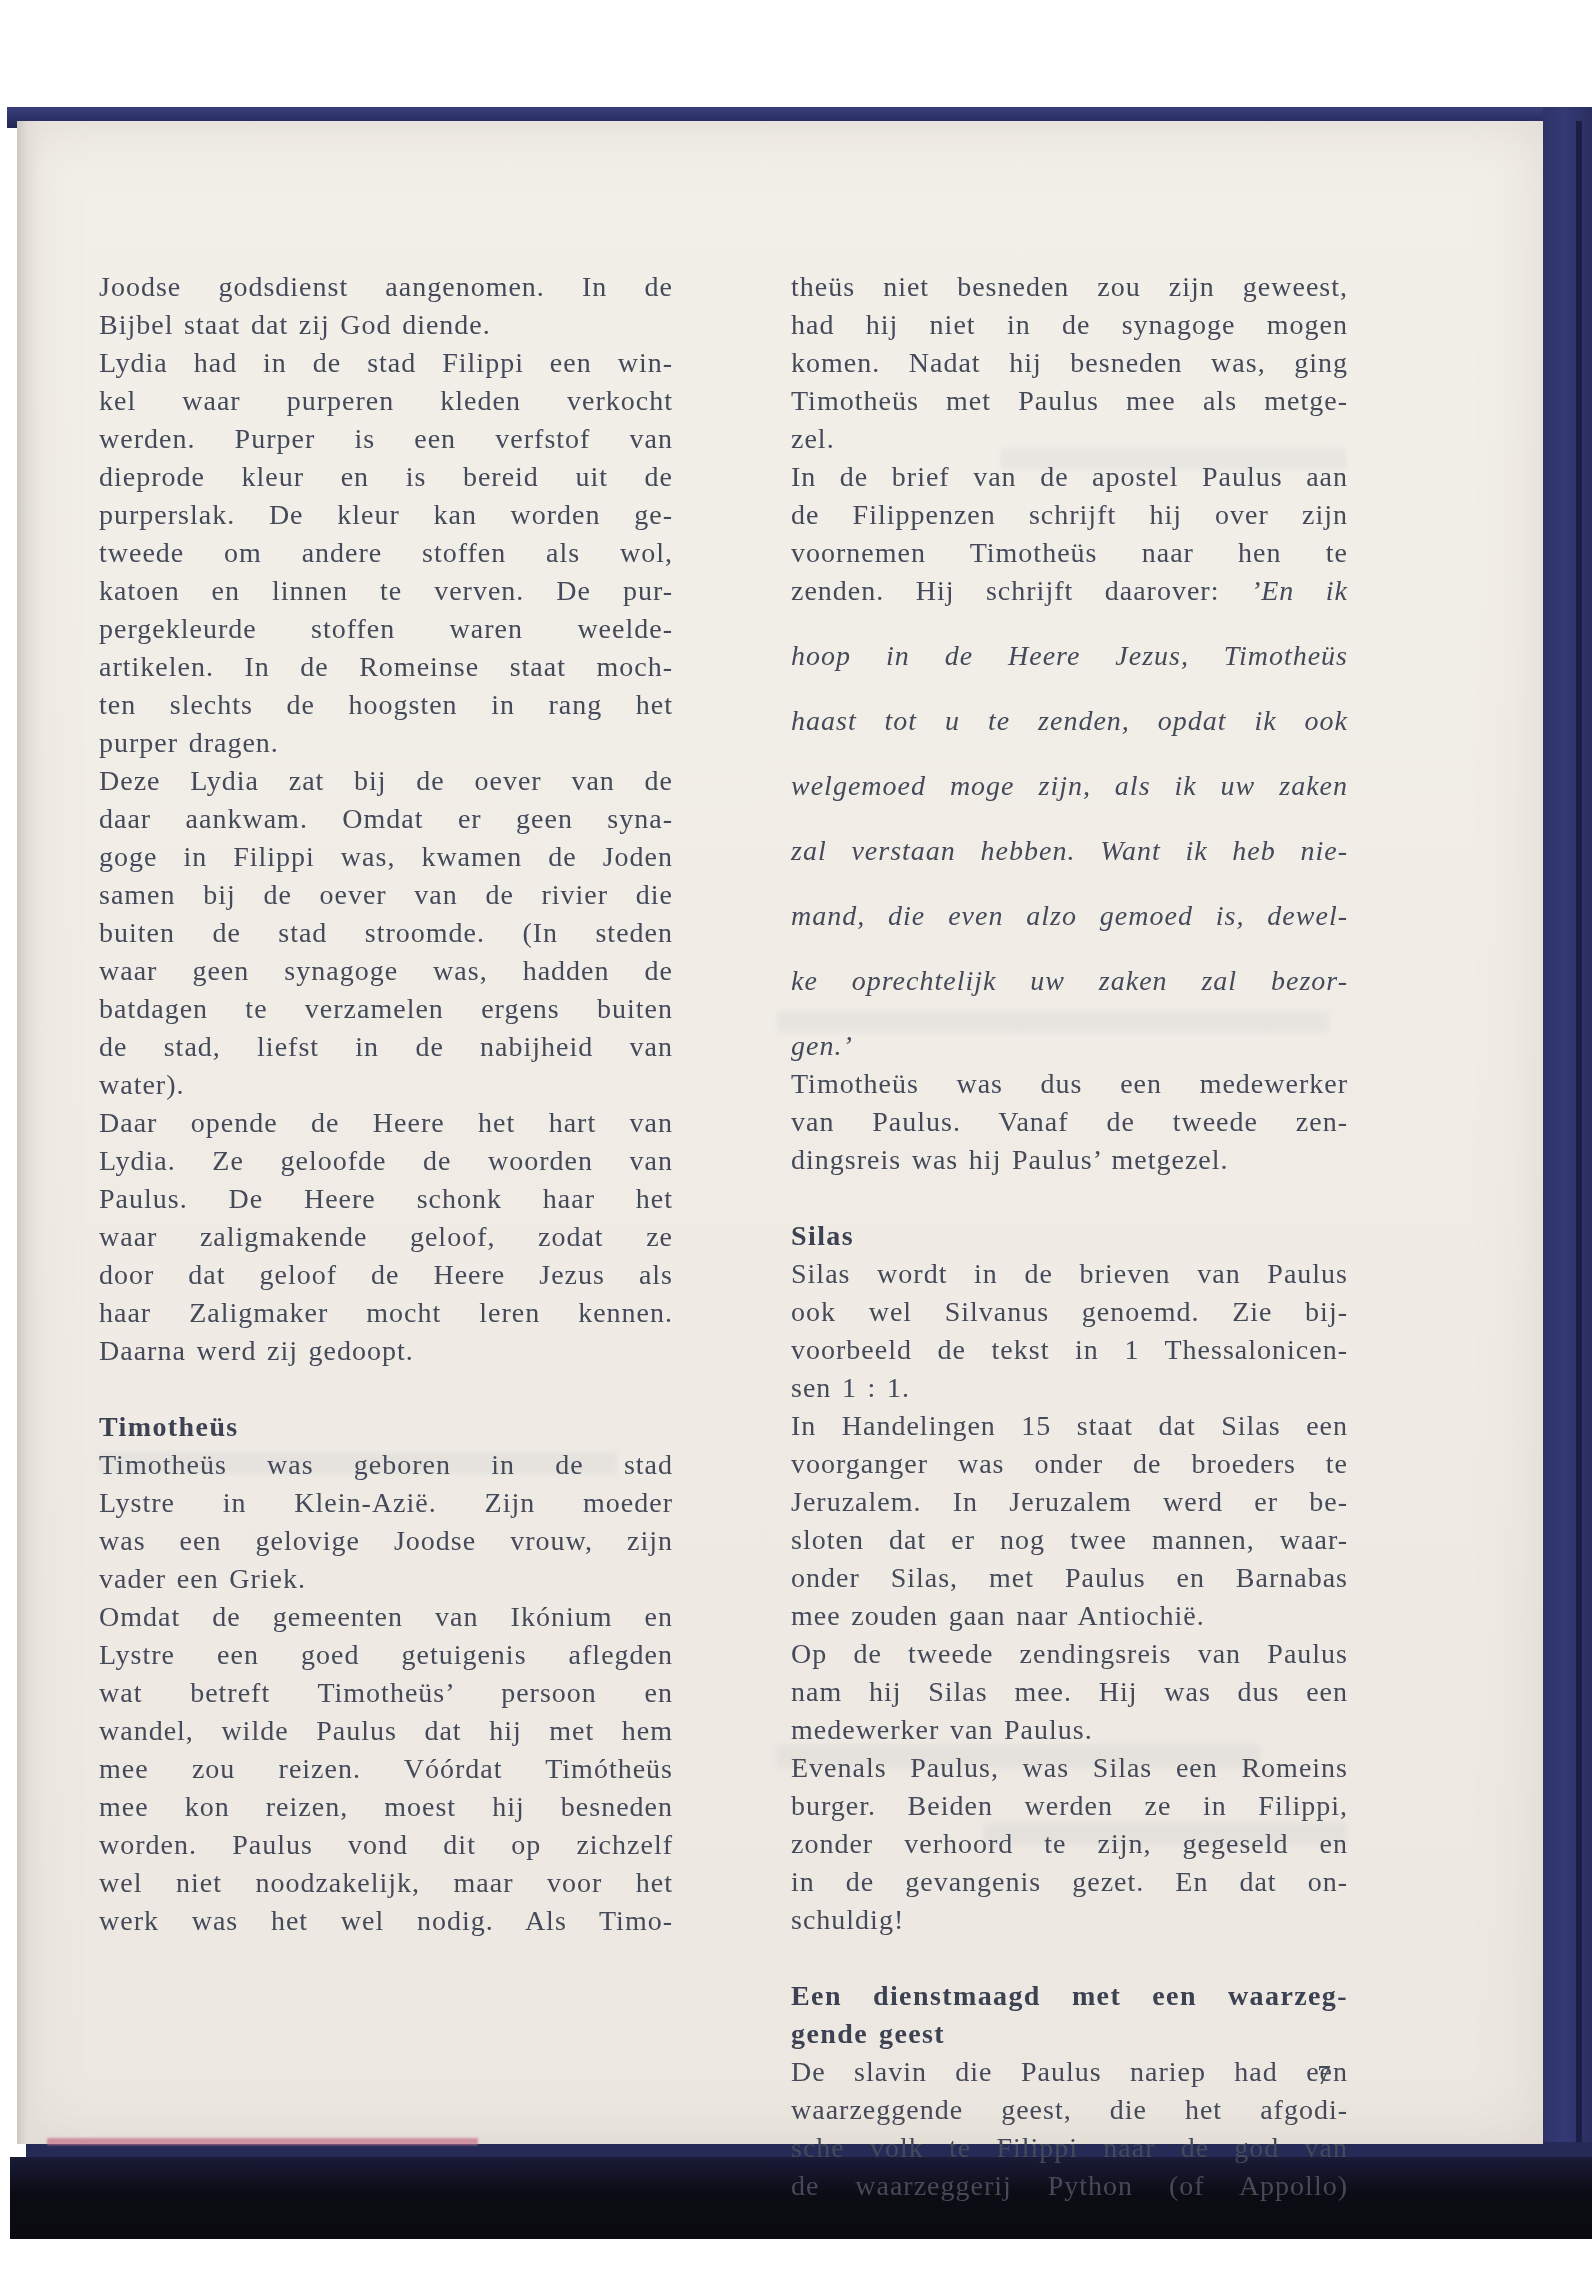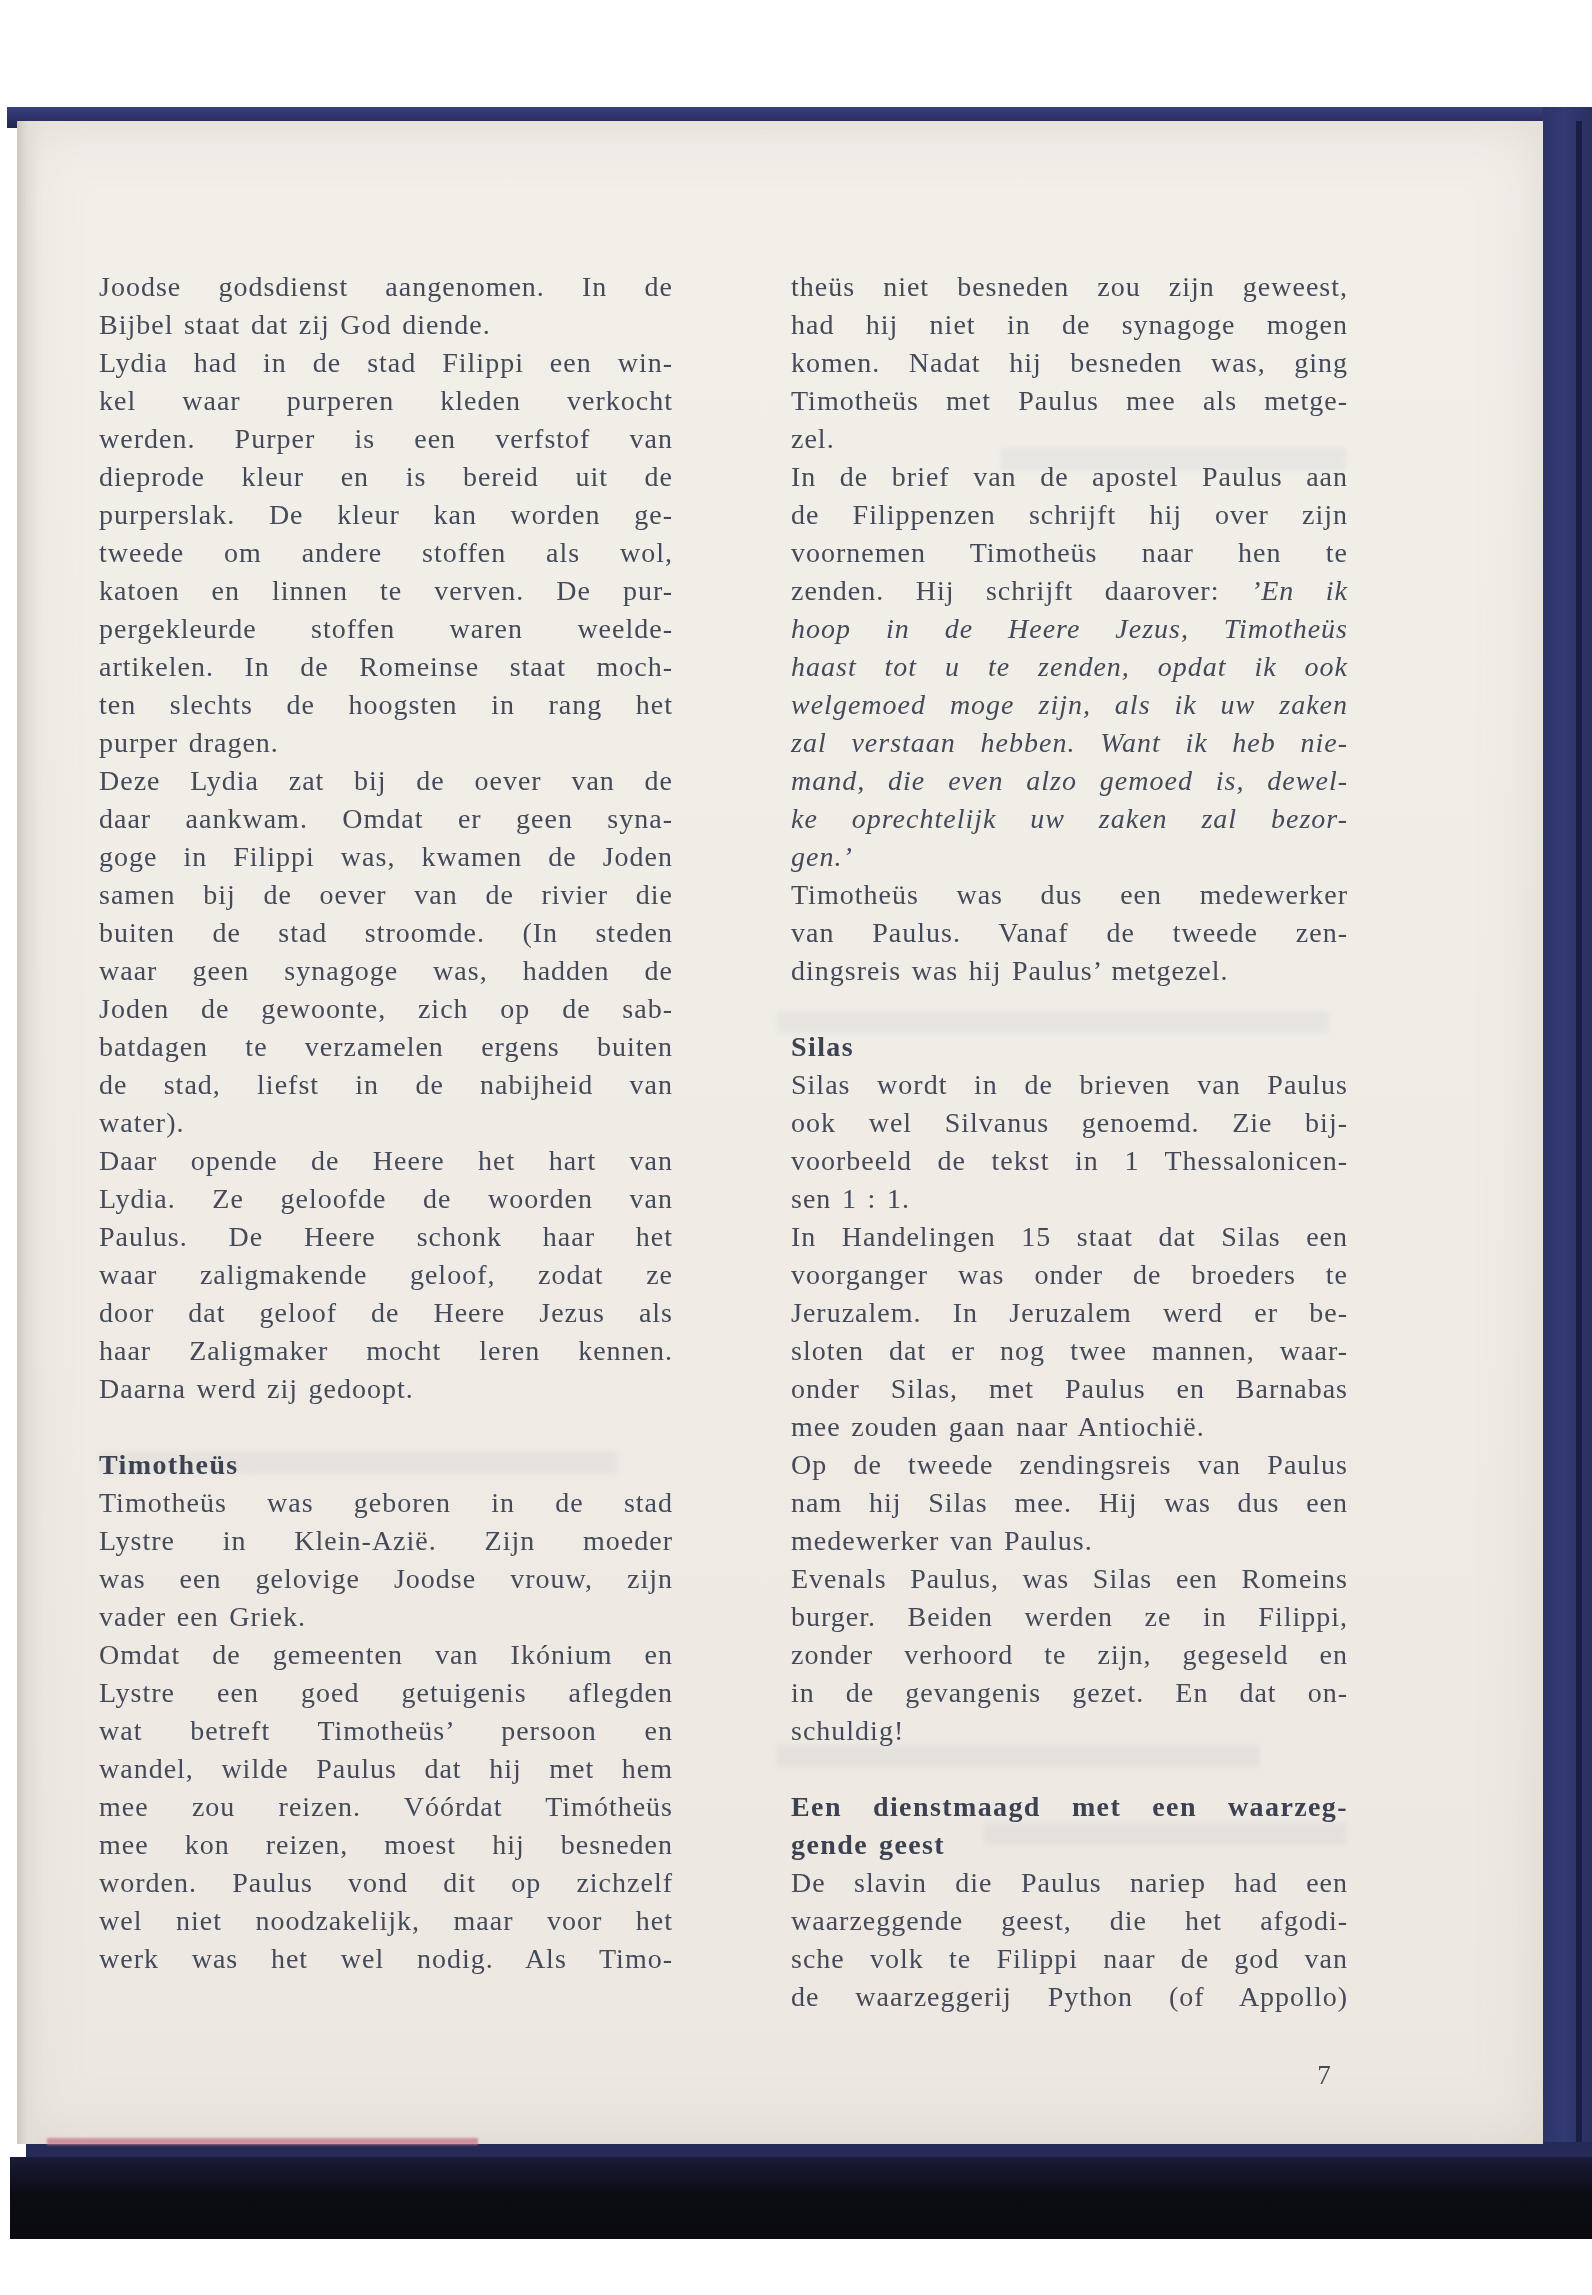--- a/index.html
+++ b/index.html
@@ -30,21 +30,21 @@
   .sm4{left:777px;top:1745px;width:483px;}
   .sm5{left:984px;top:1823px;width:362px;}
   
   .col{position:absolute;top:268px;color:#444a59;font-size:28px;
        letter-spacing:1px;word-spacing:2.6px;}
   .col-left{left:99px;width:574px;}
   .col-right{left:791px;width:557px;}
   .line{height:38px;line-height:38px;white-space:normal;overflow:visible;text-align:left;}
   .line.just{text-align:justify;text-align-last:justify;}
   .line.bold{font-weight:bold;letter-spacing:1.4px;color:#3c4252;}
-  .line.ital, .ital{font-style:italic;}
+  .line.ital, .ital{font-style:italic;margin-top:27px;}
   .line.blank{height:38px;}
   .page-number{position:absolute;left:1294px;top:2057px;width:60px;height:37px;
        line-height:37px;text-align:center;color:#444a59;font-size:27px;}
 </style>
 </head>
 <body>
 
 <div class="canvas">
   <div class="cover-top"></div>
   <div class="cover-right"></div>
@@ -77,21 +77,20 @@
       <div class="line just">pergekleurde stoffen waren weelde-</div>
       <div class="line just">artikelen. In de Romeinse staat moch-</div>
       <div class="line just">ten slechts de hoogsten in rang het</div>
       <div class="line">purper dragen.</div>
       <div class="line just">Deze Lydia zat bij de oever van de</div>
       <div class="line just">daar aankwam. Omdat er geen syna-</div>
       <div class="line just">goge in Filippi was, kwamen de Joden</div>
       <div class="line just">samen bij de oever van de rivier die</div>
       <div class="line just">buiten de stad stroomde. (In steden</div>
       <div class="line just">waar geen synagoge was, hadden de</div>
-      <div class="line just">Joden de gewoonte, zich op de sab-</div>
       <div class="line just">batdagen te verzamelen ergens buiten</div>
       <div class="line just">de stad, liefst in de nabijheid van</div>
       <div class="line">water).</div>
       <div class="line just">Daar opende de Heere het hart van</div>
       <div class="line just">Lydia. Ze geloofde de woorden van</div>
       <div class="line just">Paulus. De Heere schonk haar het</div>
       <div class="line just">waar zaligmakende geloof, zodat ze</div>
       <div class="line just">door dat geloof de Heere Jezus als</div>
       <div class="line just">haar Zaligmaker mocht leren kennen.</div>
       <div class="line">Daarna werd zij gedoopt.</div>

